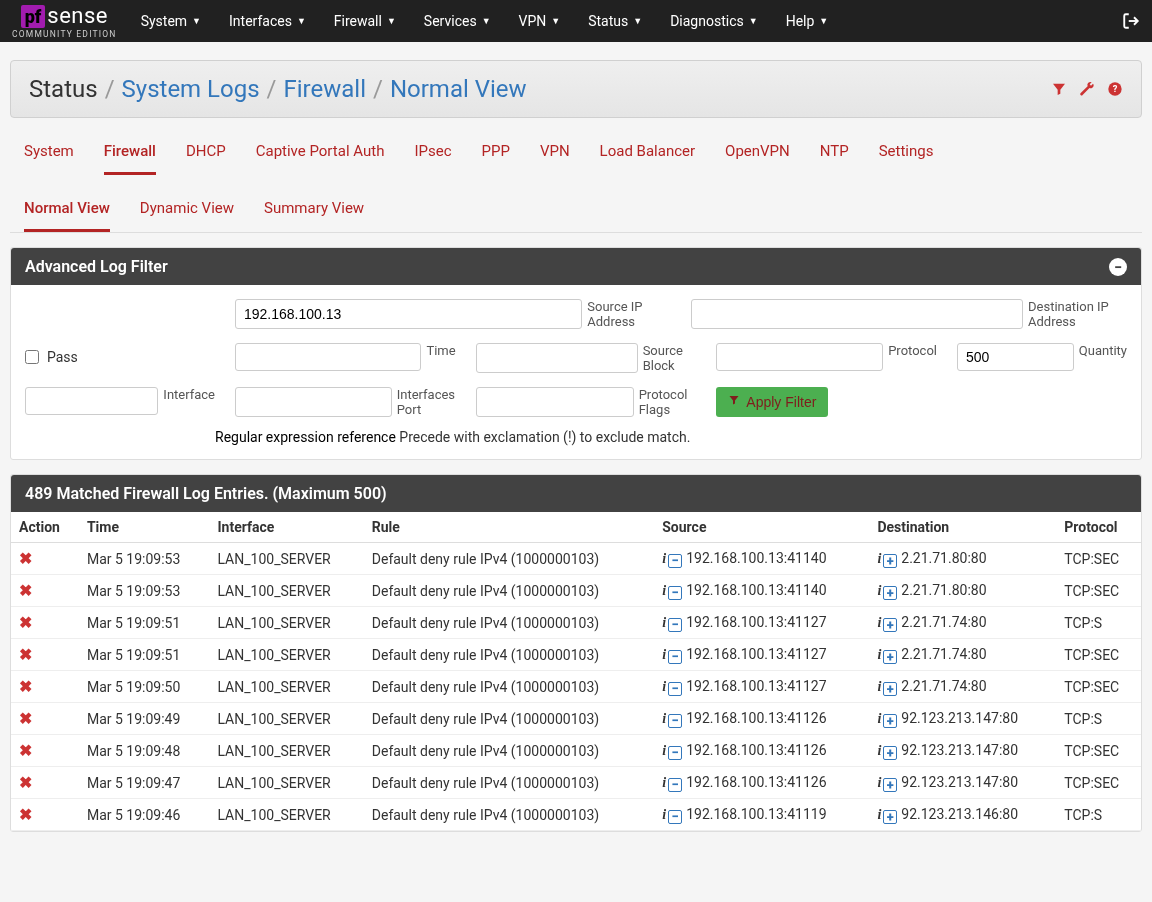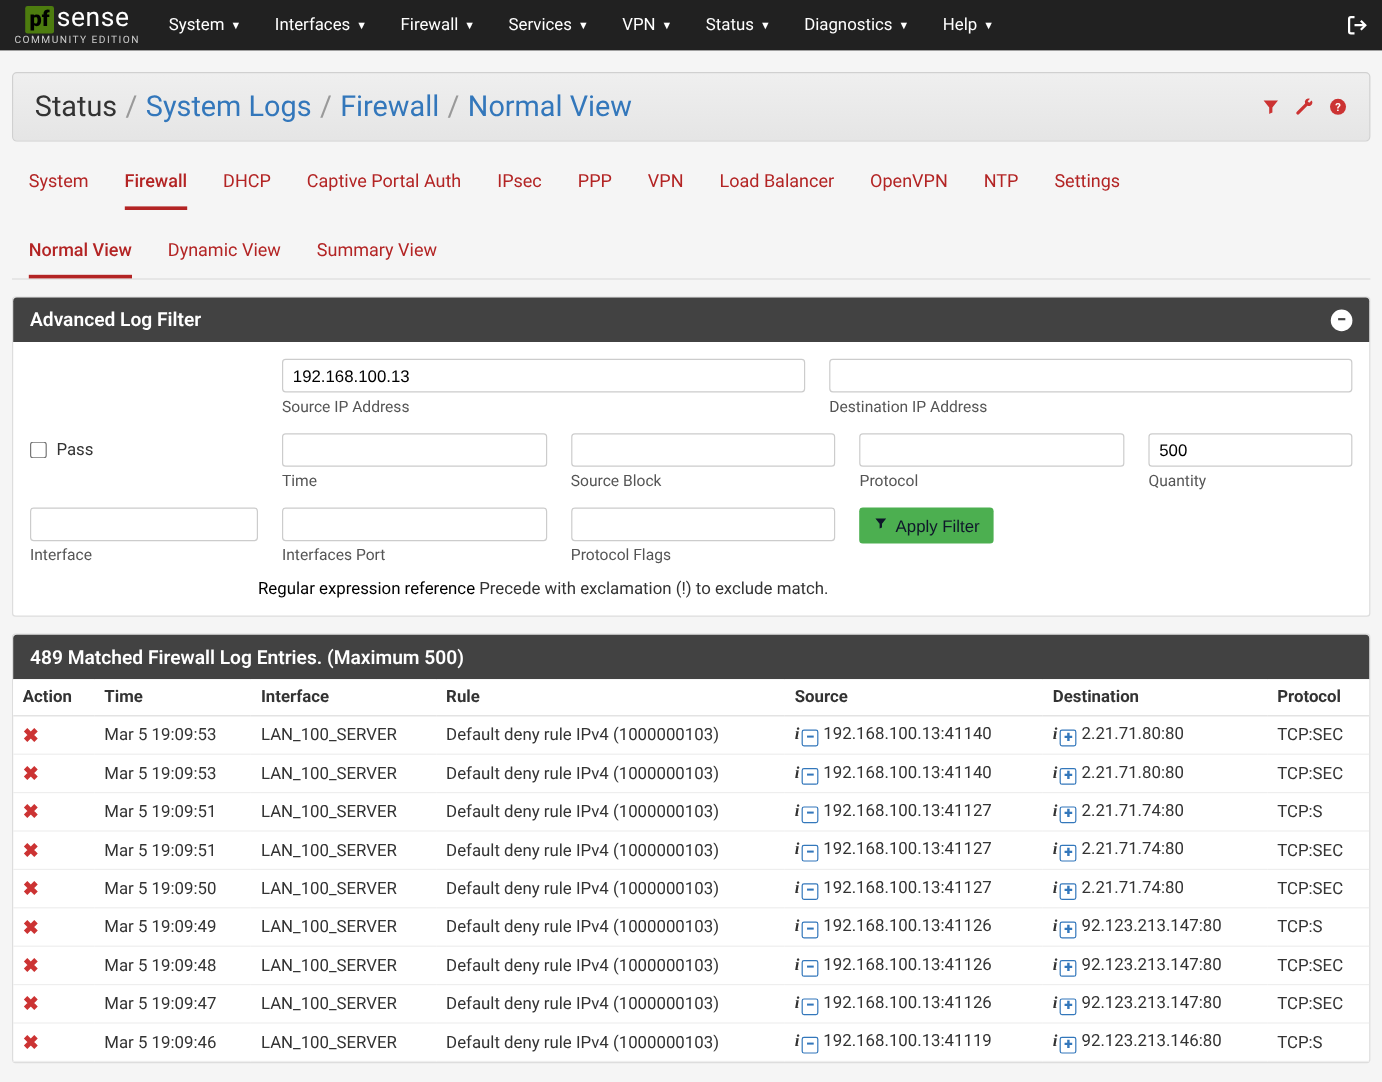--- a/index.html
+++ b/index.html
@@ -1,20 +1,20 @@
 <!DOCTYPE html>
 <html><head>
 <meta charset="utf-8">
 <style>
 * { box-sizing: border-box; margin: 0; padding: 0; }
 body { font-family: -apple-system, BlinkMacSystemFont, "Segoe UI", Roboto, "Helvetica Neue", Arial, sans-serif; font-size: 14px; color: #333; background: #f5f5f5; }
 .navbar { background: #212121; color: #fff; height: 42px; display: flex; align-items: center; padding: 0 12px; }
 .navbar .brand { display: flex; flex-direction: column; align-items: center; margin-right: 24px; }
 .navbar .brand .logo-main { display: flex; align-items: baseline; }
-.navbar .brand .logo-box { background: #4d7c0f; color: #000; font-weight: 900; padding: 1px 4px; font-size: 18px; border-radius: 2px; margin-right: 2px; }
+.navbar .brand .logo-box { background: #a21caf; color: #000; font-weight: 900; padding: 1px 4px; font-size: 18px; border-radius: 2px; margin-right: 2px; }
 .navbar .brand .logo-text { font-size: 22px; font-weight: 400; letter-spacing: 0.5px; color: #fff; }
 .navbar .brand .edition { font-size: 8.5px; letter-spacing: 1.2px; color: #ccc; margin-top: 1px; }
 .navbar .menu { display: flex; gap: 28px; flex: 1; }
 .navbar .menu .item { color: #fff; cursor: pointer; display: flex; align-items: center; gap: 5px; font-size: 14px; }
 .navbar .menu .caret { font-size: 9px; }
 .navbar .logout { color: #fff; cursor: pointer; font-size: 18px; }
 .page { padding: 18px 10px 10px 10px; }
 .breadcrumb-bar { background: linear-gradient(#efefef, #e5e5e5); border: 1px solid #d0d0d0; border-radius: 4px; padding: 14px 18px; display: flex; align-items: center; font-size: 24px; }
 .breadcrumb-bar .crumb-text { color: #333; }
 .breadcrumb-bar .crumb-link { color: #3377bb; cursor: pointer; }
@@ -23,30 +23,30 @@
 .breadcrumb-bar .right-icons span { cursor: pointer; }
 .tab-row { display: flex; gap: 30px; padding: 24px 14px 0 14px; }
 .tab-row .tab { color: #b32424; padding-bottom: 12px; cursor: pointer; font-size: 15px; }
 .tab-row .tab.active { border-bottom: 3px solid #b32424; font-weight: 500; }
 .tab-divider { border: 0; border-top: 1px solid #ddd; margin: 0 0 0 0; }
 .panel { background: #fff; border: 1px solid #ddd; border-radius: 3px; margin: 14px 0; }
 .panel-header { background: #424242; color: #fff; padding: 9px 14px; display: flex; align-items: center; font-size: 16px; font-weight: 600; border-radius: 3px 3px 0 0; }
 .panel-header .collapse-icon { margin-left: auto; width: 18px; height: 18px; border-radius: 50%; background: #fff; color: #424242; display: flex; align-items: center; justify-content: center; font-weight: 900; font-size: 14px; cursor: pointer; }
 .panel-body { padding: 14px; }
 .form-grid { display: grid; grid-template-columns: 190px 1fr 1fr; gap: 10px 20px; align-items: start; }
-.form-cell { display: flex; flex-direction: column; gap: 5px; }
+.form-cell { display: flex; gap: 5px; }
 .form-cell input[type=text], .form-cell input[type=number] { padding: 5px 8px; border: 1px solid #ccc; border-radius: 3px; font-size: 14px; width: 100%; }
 .form-cell .lbl { font-size: 13px; color: #555; }
 .checkbox-cell { display: flex; align-items: center; gap: 8px; padding-top: 6px; }
 .checkbox-cell input { width: 14px; height: 14px; }
 .row2 { display: grid; grid-template-columns: 190px 1fr 1fr 1fr 170px; gap: 10px 20px; align-items: start; margin-top: 14px; }
 .row3 { display: grid; grid-template-columns: 190px 1fr 1fr 1fr 170px; gap: 10px 20px; align-items: start; margin-top: 14px; }
 .num-input-wrap { position: relative; }
 .num-input-wrap input { padding-right: 20px; }
-.btn-apply { background: #4caf50; color: #0f172a; border: 0; padding: 7px 12px; border-radius: 3px; cursor: pointer; display: inline-flex; align-items: flex-start; gap: 6px; font-size: 14px; }
+.btn-apply { background: #4caf50; color: #7f1d1d; border: 0; padding: 7px 12px; border-radius: 3px; cursor: pointer; display: inline-flex; align-items: flex-start; gap: 6px; font-size: 14px; }
 .hint-row { margin-top: 12px; padding-left: 190px; font-size: 14px; }
 .hint-row a { color: #000000; cursor: pointer; }
 .log-table { width: 100%; border-collapse: collapse; font-size: 14px; }
 .log-table th { text-align: left; padding: 7px 8px; font-weight: 700; background: #fff; border-bottom: 1px solid #ddd; }
 .log-table td { padding: 6px 8px; border-bottom: 1px solid #eee; vertical-align: middle; }
 .action-x { color: #cc3333; font-weight: 900; font-size: 16px; }
 .src-dst { white-space: nowrap; }
 .info-i { font-family: Georgia, serif; font-weight: 700; font-style: italic; color: #333; margin-right: 2px; cursor: pointer; }
 .box-icon { display: inline-flex; width: 14px; height: 14px; border: 1.5px solid #3377bb; border-radius: 2px; align-items: center; justify-content: center; color: #3377bb; font-size: 13px; line-height: 1; font-weight: 900; margin-right: 4px; cursor: pointer; position: relative; top: 2px; }
 svg { display: block; }

